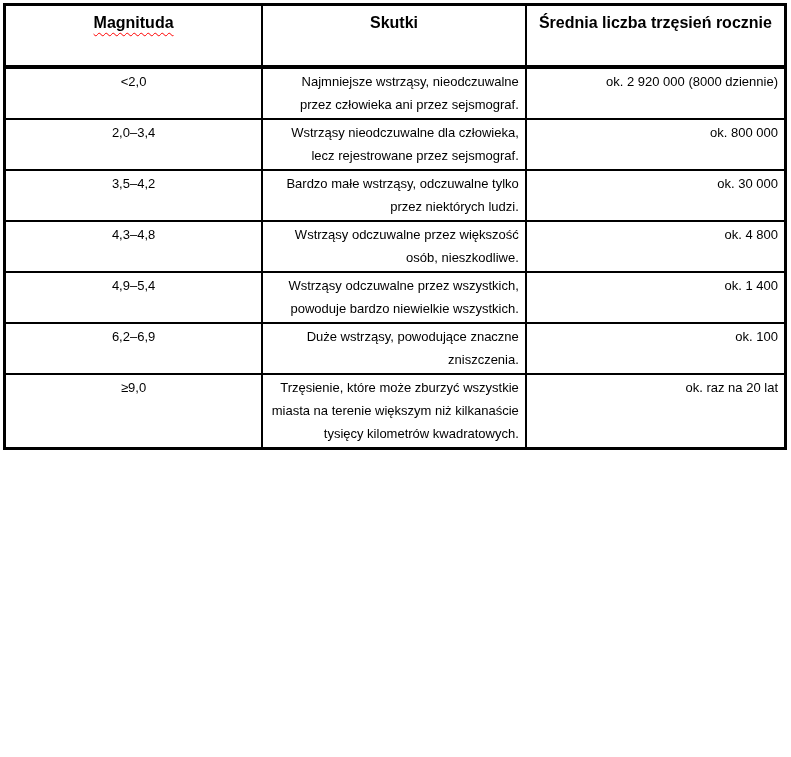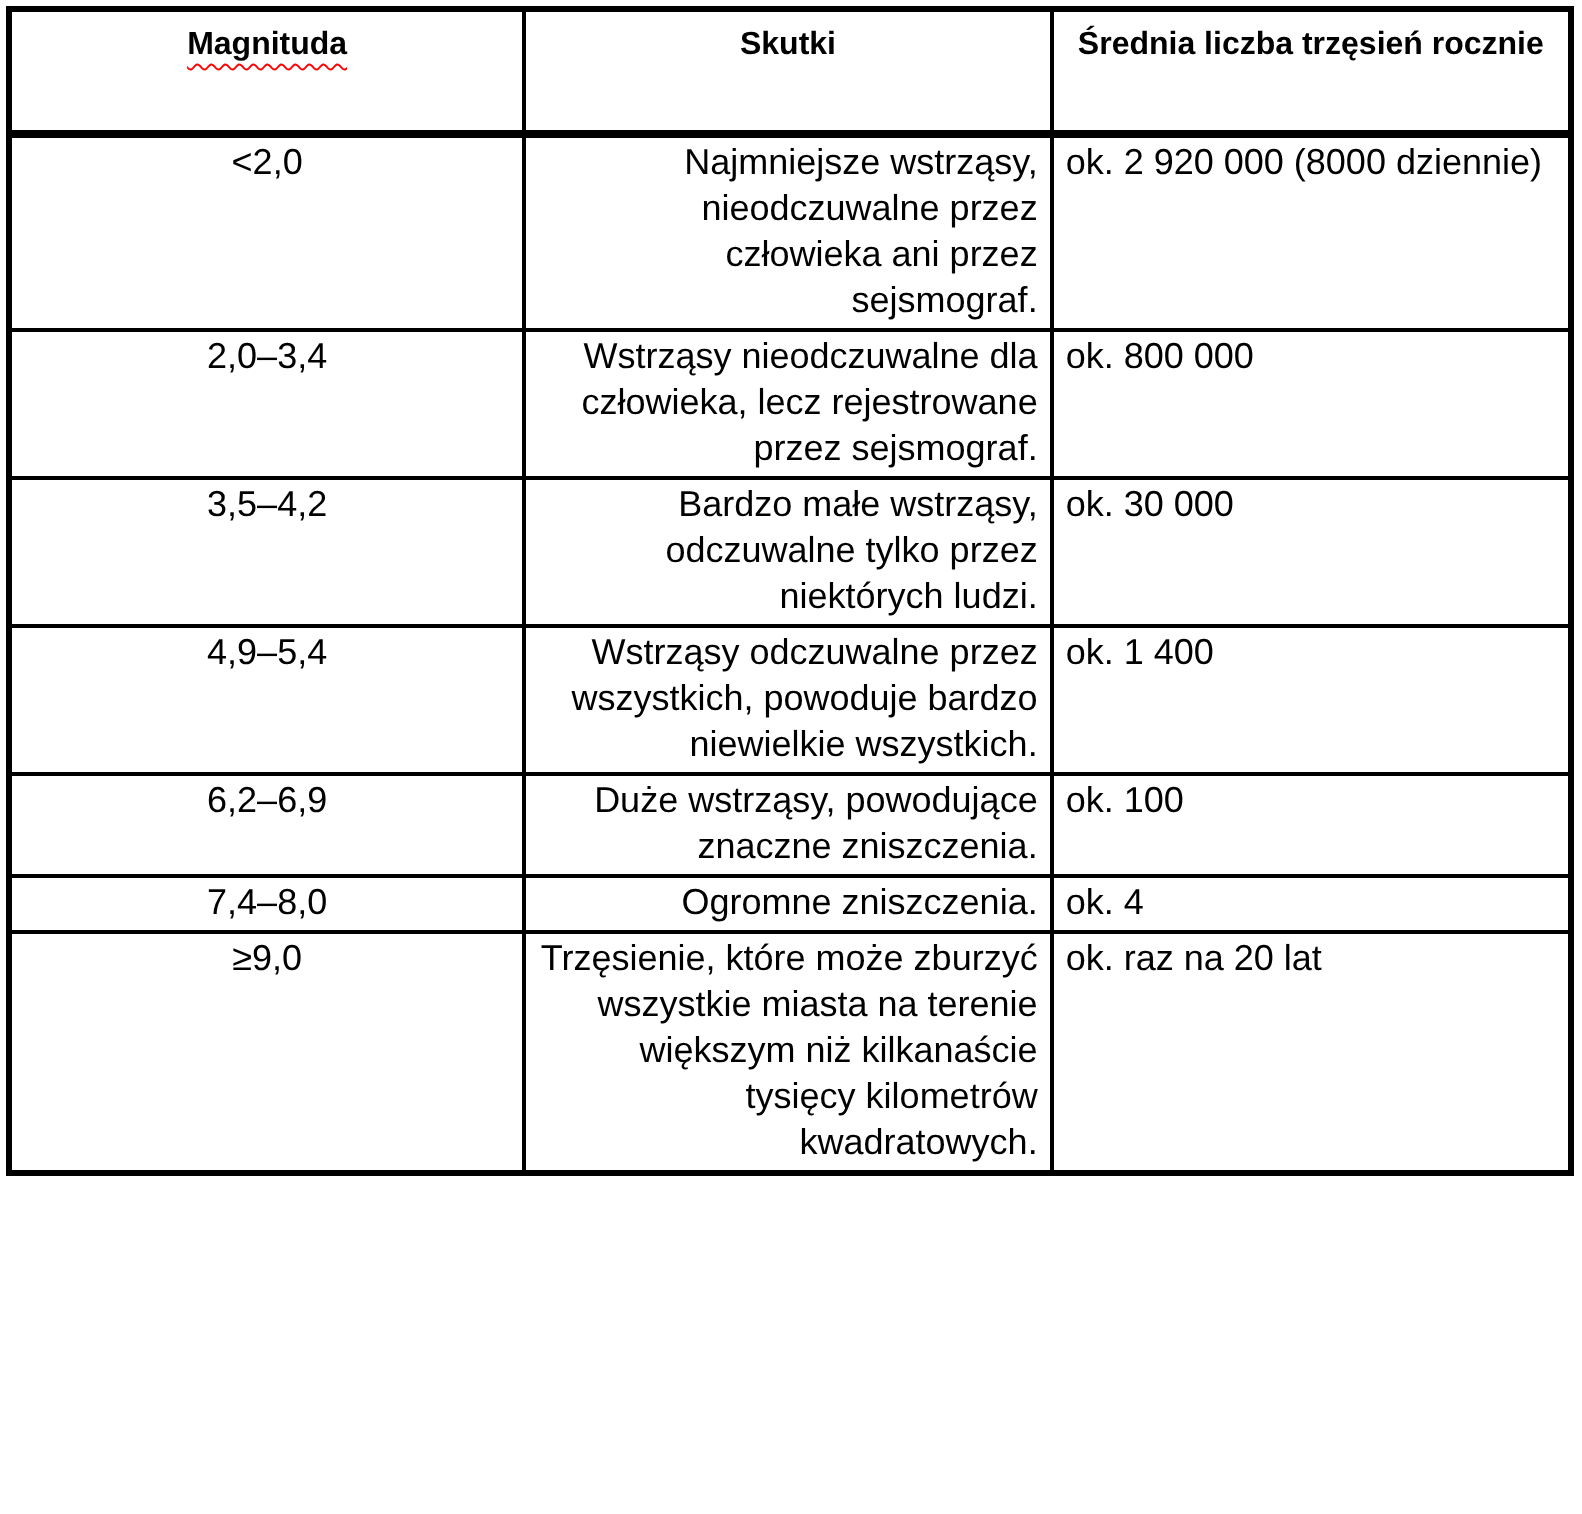--- a/index.html
+++ b/index.html
@@ -22,21 +22,21 @@
     background: #ffffff;
   }
   table.mag-table col.c1 { width: 256px; }
   table.mag-table col.c2 { width: 262px; }
   table.mag-table col.c3 { width: 258px; }
 
   table.mag-table th,
   table.mag-table td {
     border: 2px solid #000000;
     vertical-align: top;
-    font-size: 18px;
+    font-size: 13px;
     line-height: 23px;
     padding: 1px 6px 2px 6px;
     overflow: hidden;
   }
   table.mag-table {
     border: 3px solid #000000;
   }
   table.mag-table thead th {
     border-bottom: 4px solid #000000;
     font-weight: bold;
@@ -49,21 +49,21 @@
     text-align: center;
     padding-top: 3px;
   }
   td.cell-effects {
     text-align: right;
     padding-left: 17px;
     padding-top: 3px;
     padding-right: 8px;
   }
   td.cell-frequency {
-    text-align: left;
+    text-align: right;
     padding-top: 3px;
   }
   .spellcheck-wavy {
     text-decoration-line: underline;
     text-decoration-style: wavy;
     text-decoration-color: #ff0000;
     text-decoration-thickness: 1px;
     text-underline-offset: 4px;
   }
 </style>
@@ -100,33 +100,33 @@
     <td class="cell-magnitude">2,0–3,4</td>
     <td class="cell-effects">Wstrząsy nieodczuwalne dla człowieka, lecz rejestrowane przez sejsmograf.</td>
     <td class="cell-frequency">ok. 800 000</td>
   </tr>
         <tr>
     <td class="cell-magnitude">3,5–4,2</td>
     <td class="cell-effects">Bardzo małe wstrząsy, odczuwalne tylko przez niektórych ludzi.</td>
     <td class="cell-frequency">ok. 30 000</td>
   </tr>
         <tr>
+    <td class="cell-magnitude">4,3–4,8</td>
+    <td class="cell-effects">Wstrząsy odczuwalne przez większość osób, nieszkodliwe.</td>
+    <td class="cell-frequency">ok. 4 800</td>
+  </tr>
+        <tr>
     <td class="cell-magnitude">4,9–5,4</td>
     <td class="cell-effects">Wstrząsy odczuwalne przez wszystkich, powoduje bardzo niewielkie wszystkich.</td>
     <td class="cell-frequency">ok. 1 400</td>
   </tr>
         <tr>
     <td class="cell-magnitude">6,2–6,9</td>
     <td class="cell-effects">Duże wstrząsy, powodujące znaczne zniszczenia.</td>
     <td class="cell-frequency">ok. 100</td>
-  </tr>
-        <tr>
-    <td class="cell-magnitude">7,4–8,0</td>
-    <td class="cell-effects">Ogromne zniszczenia.</td>
-    <td class="cell-frequency">ok. 4</td>
   </tr>
         <tr>
     <td class="cell-magnitude">≥9,0</td>
     <td class="cell-effects">Trzęsienie, które może zburzyć wszystkie miasta na terenie większym niż kilkanaście tysięcy kilometrów kwadratowych.</td>
     <td class="cell-frequency">ok. raz na 20 lat</td>
   </tr>
       </tbody>
   </table>
 </div>
 

